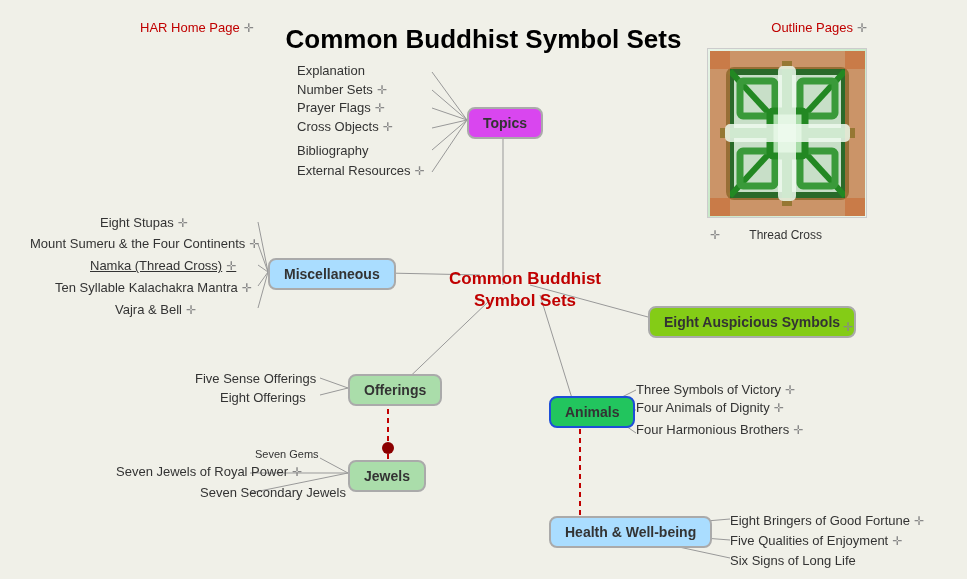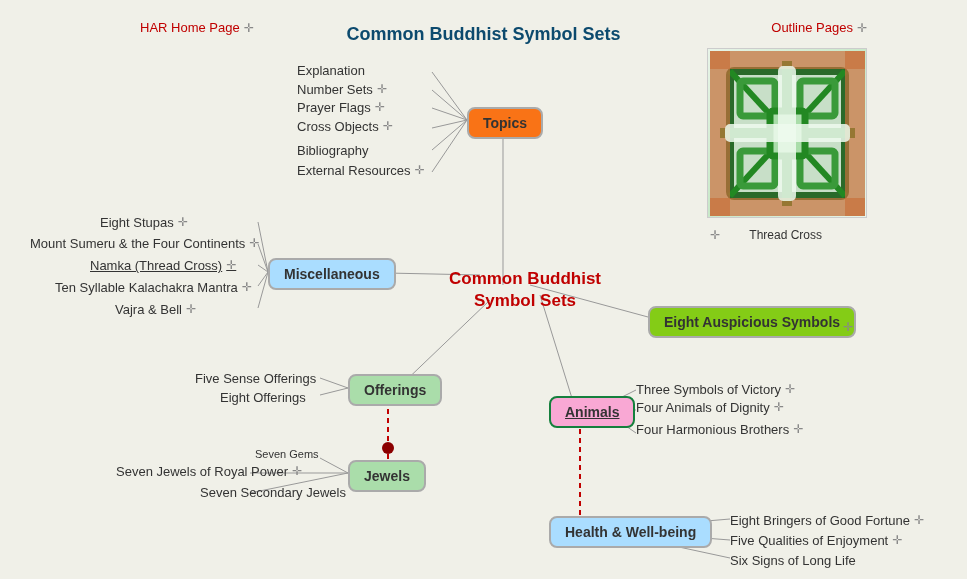--- a/index.html
+++ b/index.html
@@ -7,22 +7,22 @@
       font-family: Arial, sans-serif;
       background: #f0f0e8;
       width: 967px;
       height: 579px;
       position: relative;
       overflow: hidden;
     }
 
     .page-title {
       text-align: center;
-      color: #0c4a6e;
-      font-size: 18px;
+      color: #000000;
+      font-size: 26px;
       font-weight: bold;
       padding-top: 16px;
       position: absolute;
       left: 50%;
       transform: translateX(-50%);
       top: 8px;
       white-space: nowrap;
     }
 
     .nav-link {
@@ -60,21 +60,21 @@
       position: absolute;
       border-radius: 8px;
       padding: 6px 14px;
       font-weight: bold;
       font-size: 14px;
       text-align: center;
       cursor: pointer;
     }
 
     .node-topics {
-      background: #f97316;
+      background: #d946ef;
       border: 2px solid #aaa;
       color: #333;
       left: 467px;
       top: 107px;
     }
 
     .node-miscellaneous {
       background: #aaddff;
       border: 2px solid #aaa;
       color: #333;
@@ -93,26 +93,25 @@
 
     .node-offerings {
       background: #aaddaa;
       border: 2px solid #aaa;
       color: #333;
       left: 348px;
       top: 374px;
     }
 
     .node-animals {
-      background: #f9a8d4;
-      border: 2px solid #15803d;
+      background: #22c55e;
+      border: 2px solid #1d4ed8;
       color: #333;
       left: 549px;
       top: 396px;
-      text-decoration: underline;
     }
 
     .node-jewels {
       background: #aaddaa;
       border: 2px solid #aaa;
       color: #333;
       left: 348px;
       top: 460px;
     }
 
@@ -136,21 +135,21 @@
       line-height: 1.3;
       width: 170px;
     }
 
     
     .topic-item {
       position: absolute;
       font-size: 13px;
       color: #333;
       display: flex;
-      align-items: flex-start;
+      align-items: flex-end;
       gap: 4px;
       cursor: pointer;
     }
 
     .topic-item .cross-icon {
       color: #888;
     }
 
     
     svg.lines {

